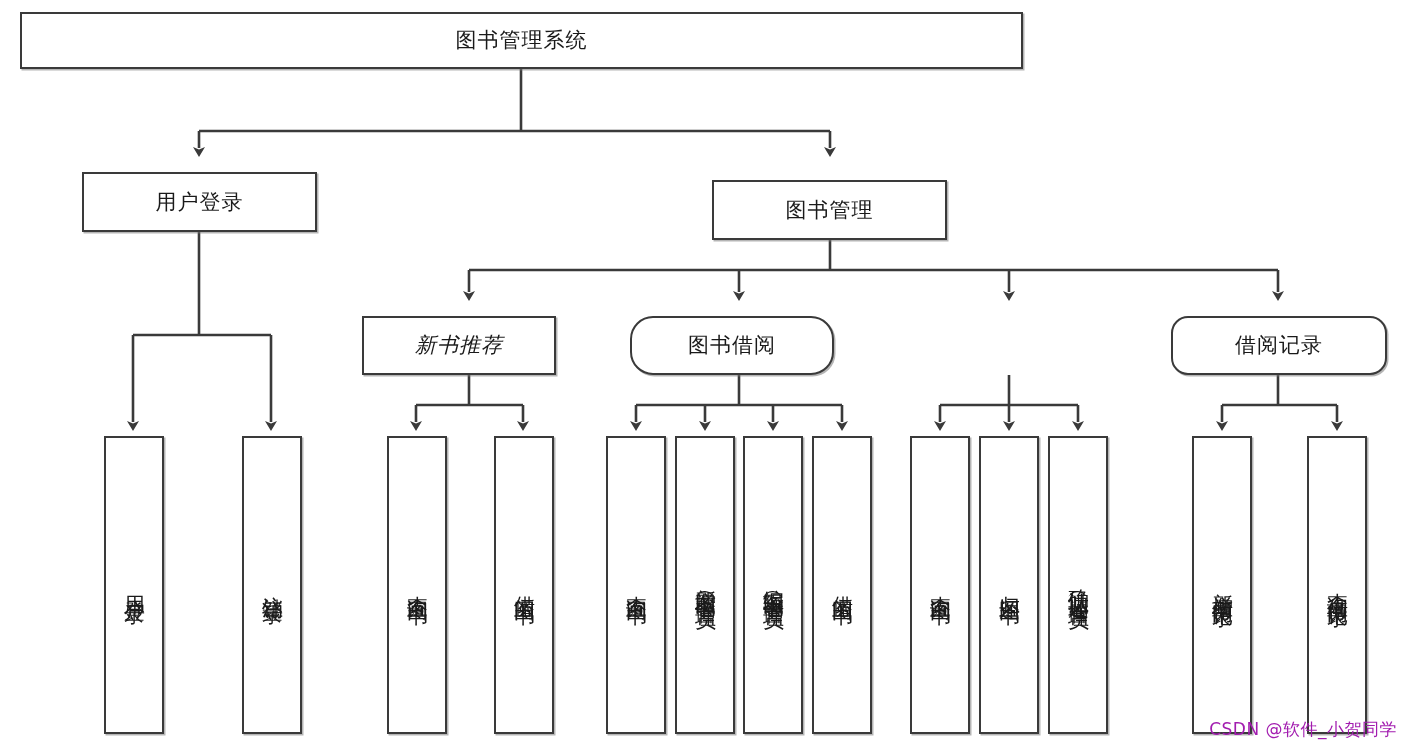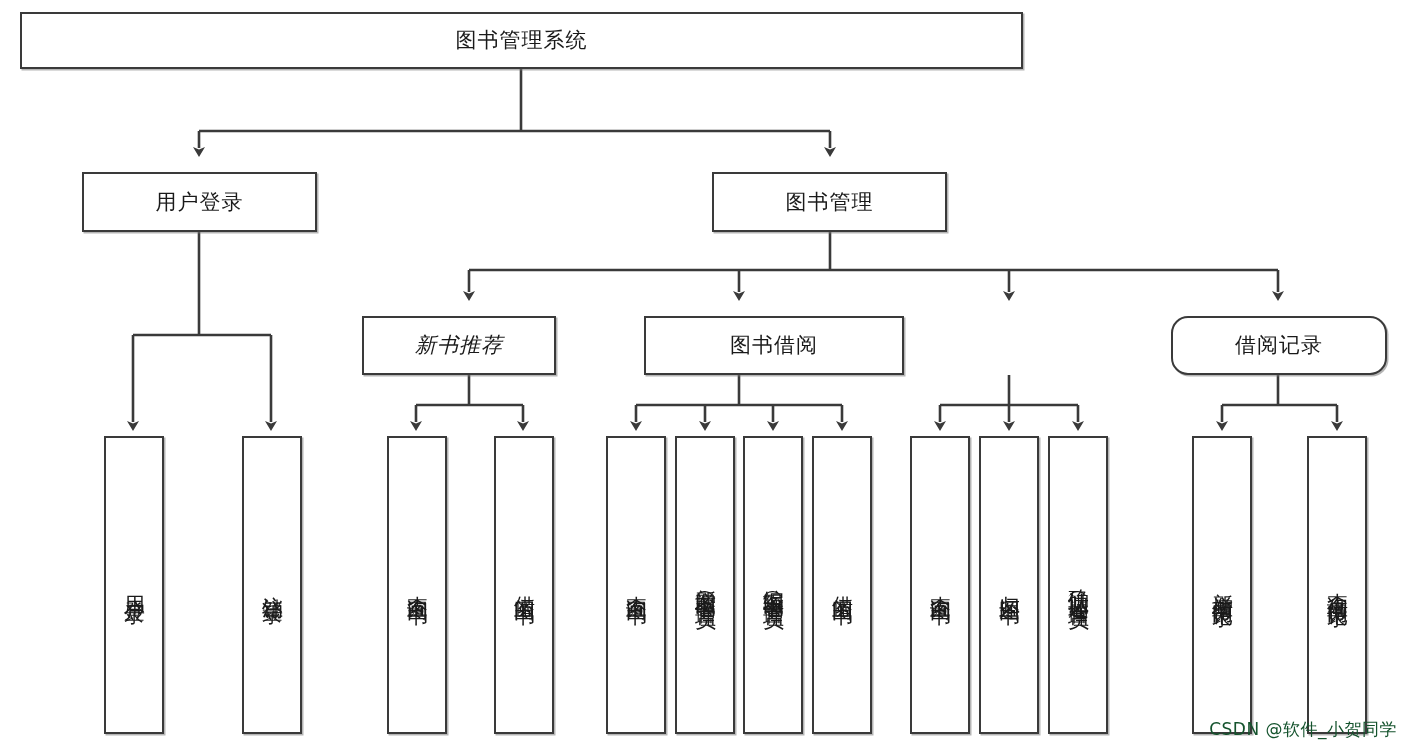--- a/index.html
+++ b/index.html
@@ -59,21 +59,21 @@
     font-size: 21px;
     letter-spacing: 3px;
     line-height: 1;
     max-height: 100%;
   }
   #watermark {
     position: absolute;
     right: 8px;
     bottom: 6px;
     font-size: 17px;
-    color: #14532d;
+    color: #a21caf;
     letter-spacing: 0.5px;
     white-space: nowrap;
     font-family: "DejaVu Sans", "Liberation Sans", sans-serif;
     text-align: right;
   }
 </style>
 </head>
 <body>
 
 <div id="canvas">
@@ -128,28 +128,28 @@
     </g>
   </svg>
 
   <div class="node h" style="left:20px; top:12px; width:1003px; height:57px;justify-content:center;">
     <span class="node-label">图书管理系统</span>
   </div>
 
   <div class="node h" style="left:82px; top:172px; width:235px; height:60px;">
     <span class="node-label">用户登录</span>
   </div>
-  <div class="node h" style="left:712px; top:172px; width:235px; height:60px;">
+  <div class="node h" style="left:712px; top:180px; width:235px; height:60px;">
     <span class="node-label">图书管理</span>
   </div>
 
   <div class="node h" style="left:362px; top:316px; width:194px; height:59px;font-style:italic;">
     <span class="node-label">新书推荐</span>
   </div>
-  <div class="node h" style="left:644px; top:316px; width:260px; height:59px;">
+  <div class="node h" style="left:630px; top:316px; width:204px; height:59px;border-radius:23px;">
     <span class="node-label">图书借阅</span>
   </div>
   <div class="node h" style="left:1171px; top:316px; width:216px; height:59px;border-radius:17px;">
     <span class="node-label">借阅记录</span>
   </div>
 
   <div class="node v" style="left:104px; top:436px; width:60px; height:298px;">
     <span class="node-label">用户登录</span>
   </div>
   <div class="node v" style="left:242px; top:436px; width:60px; height:298px;">

